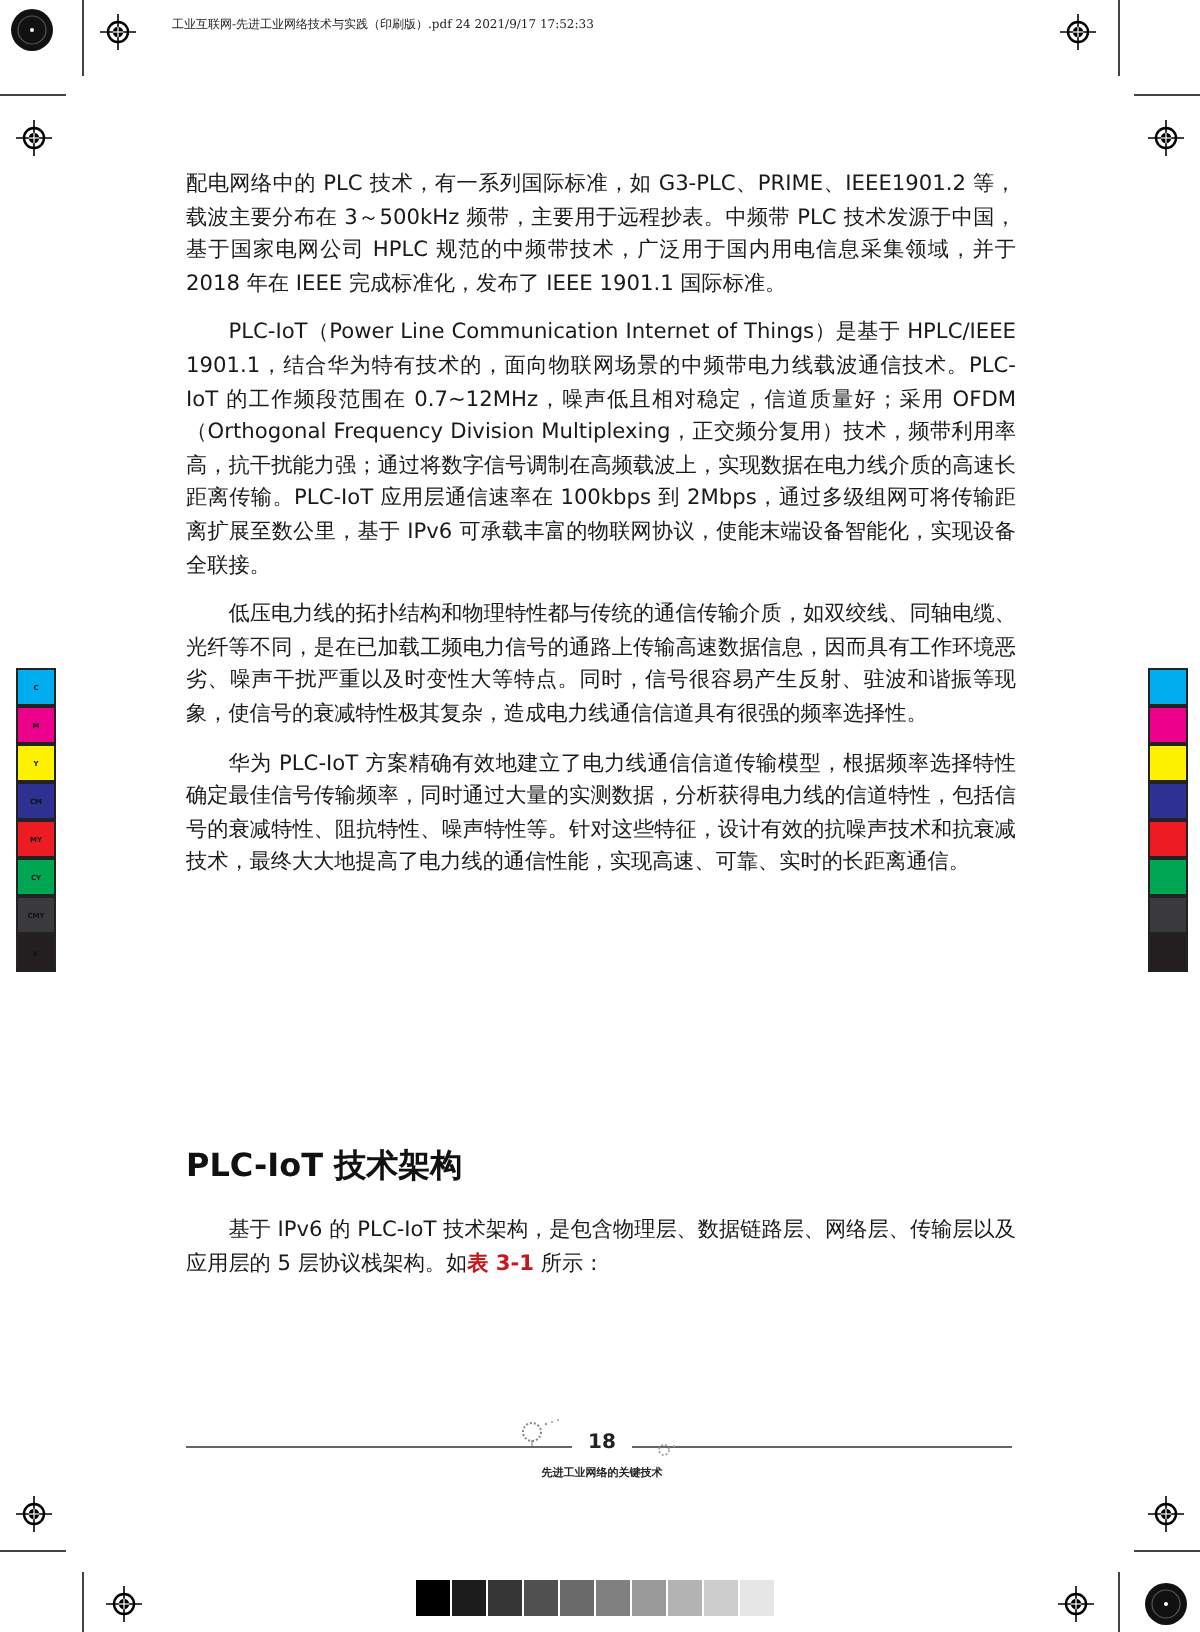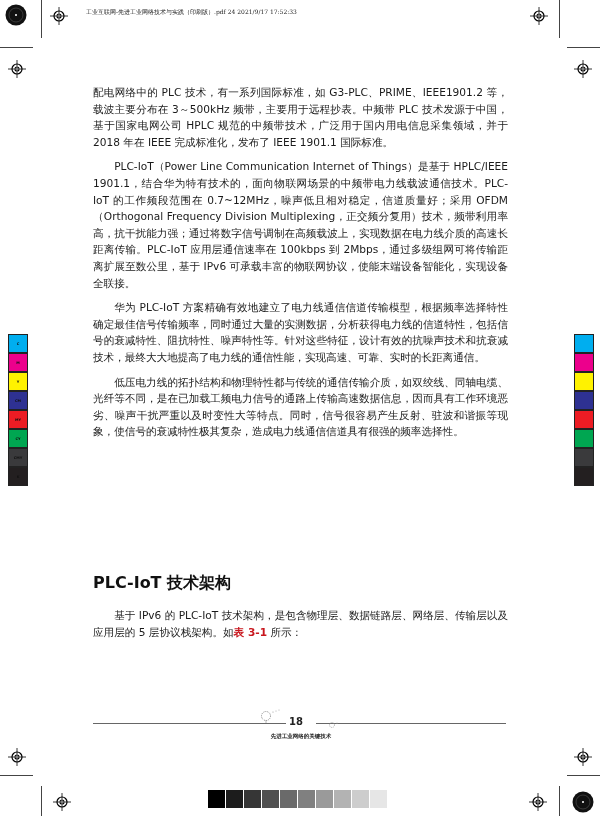--- a/index.html
+++ b/index.html
@@ -35,21 +35,21 @@
   }
   .para-after {
     position: absolute; left: 93px; top: 607px; width: 415px;
     font-size: 10.6px; line-height: 16.6px; text-align: justify;
   }
   .ref-link { color: #c8161d; font-weight: bold; }
 
   
   .footer-line { position: absolute; top: 723px; height: 1px; background: #666; }
   .page-num {
-    position: absolute; left: 289px; top: 716px; width: 24px; text-align: left;
+    position: absolute; left: 289px; top: 716px; width: 24px; text-align: center;
     font-size: 10px; font-weight: bold; color: #222;
   }
   .book-title {
     position: absolute; left: 260px; top: 733px; width: 82px; text-align: center;
     font-size: 5.5px; font-weight: bold; color: #222; white-space: nowrap;
   }
   .deco { position: absolute; }
 
   
   .color-bar { position: absolute; width: 18px; border: 1px solid #222; background: #222; }
@@ -169,22 +169,22 @@
 <div class="trim-h" style="left:0; top:775px; width:33px;"></div>
 <div class="trim-h" style="left:567px; top:775px; width:33px;"></div>
 <div class="trim-v" style="left:41px; top:786px; height:30px;"></div>
 <div class="trim-v" style="left:559px; top:786px; height:30px;"></div>
 
 <div class="header-info">工业互联网-先进工业网络技术与实践（印刷版）.pdf  24  2021/9/17  17:52:33</div>
 
 <div class="content">
   <p class="para">配电网络中的 PLC 技术，有一系列国际标准，如 G3-PLC、PRIME、IEEE1901.2 等，载波主要分布在 3～500kHz 频带，主要用于远程抄表。中频带 PLC 技术发源于中国，基于国家电网公司 HPLC 规范的中频带技术，广泛用于国内用电信息采集领域，并于 2018 年在 IEEE 完成标准化，发布了 IEEE 1901.1 国际标准。</p>
   <p class="para indent">PLC-IoT（Power Line Communication Internet of Things）是基于 HPLC/IEEE 1901.1，结合华为特有技术的，面向物联网场景的中频带电力线载波通信技术。PLC-IoT 的工作频段范围在 0.7~12MHz，噪声低且相对稳定，信道质量好；采用 OFDM（Orthogonal Frequency Division Multiplexing，正交频分复用）技术，频带利用率高，抗干扰能力强；通过将数字信号调制在高频载波上，实现数据在电力线介质的高速长距离传输。PLC-IoT 应用层通信速率在 100kbps 到 2Mbps，通过多级组网可将传输距离扩展至数公里，基于 IPv6 可承载丰富的物联网协议，使能末端设备智能化，实现设备全联接。</p>
+  <p class="para indent">低压电力线的拓扑结构和物理特性都与传统的通信传输介质，如双绞线、同轴电缆、光纤等不同，是在已加载工频电力信号的通路上传输高速数据信息，因而具有工作环境恶劣、噪声干扰严重以及时变性大等特点。同时，信号很容易产生反射、驻波和谐振等现象，使信号的衰减特性极其复杂，造成电力线通信信道具有很强的频率选择性。</p>
   <p class="para indent">华为 PLC-IoT 方案精确有效地建立了电力线通信信道传输模型，根据频率选择特性确定最佳信号传输频率，同时通过大量的实测数据，分析获得电力线的信道特性，包括信号的衰减特性、阻抗特性、噪声特性等。针对这些特征，设计有效的抗噪声技术和抗衰减技术，最终大大地提高了电力线的通信性能，实现高速、可靠、实时的长距离通信。</p>
-  <p class="para indent">低压电力线的拓扑结构和物理特性都与传统的通信传输介质，如双绞线、同轴电缆、光纤等不同，是在已加载工频电力信号的通路上传输高速数据信息，因而具有工作环境恶劣、噪声干扰严重以及时变性大等特点。同时，信号很容易产生反射、驻波和谐振等现象，使信号的衰减特性极其复杂，造成电力线通信信道具有很强的频率选择性。</p>
 </div>
 
 <h2 class="section-title">PLC-IoT 技术架构</h2>
 
 <p class="para-after" style="text-indent:2em; margin:0;"><span>基于 IPv6 的 PLC-IoT 技术架构，是包含物理层、数据链路层、网络层、传输层以及应用层的 5 层协议栈架构。如</span><span class="ref-link">表 3-1</span><span> 所示：</span></p>
 
 <div class="footer-line" style="left:93px; width:193px;"></div>
 <div class="footer-line" style="left:316px; width:190px;"></div>
 <div class="deco" style="left:260px; top:708px;">
   <svg width="22" height="16" viewBox="0 0 22 16">

